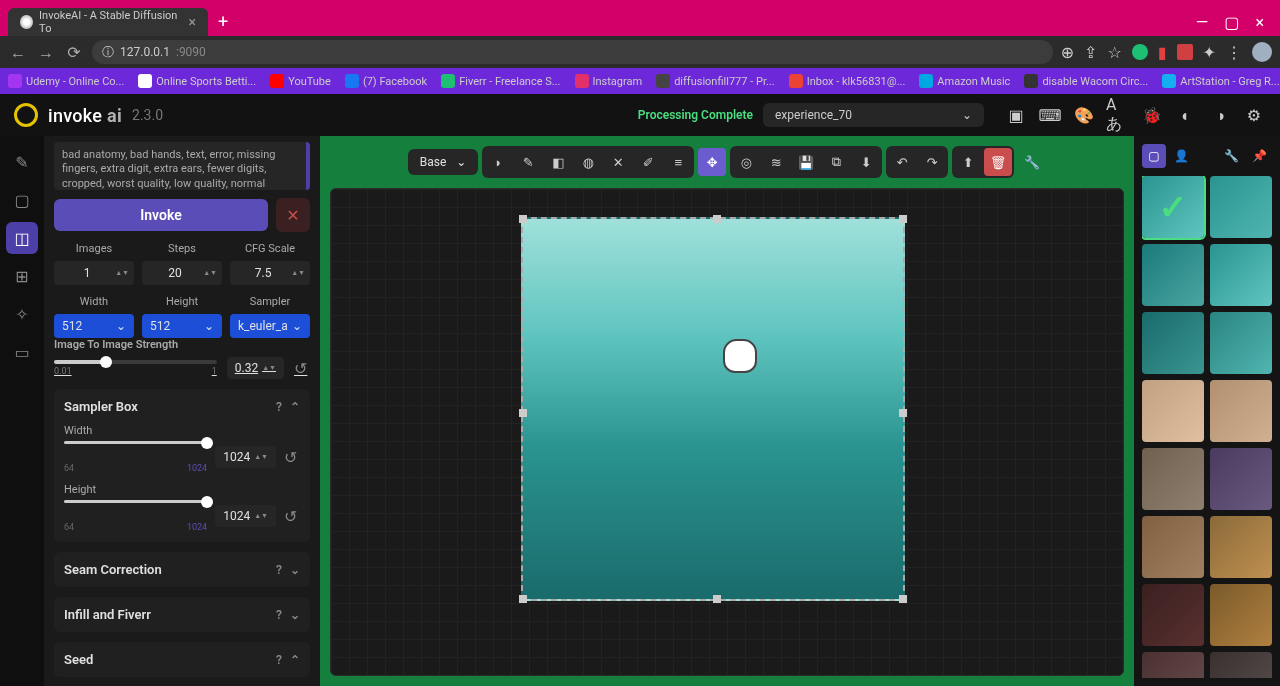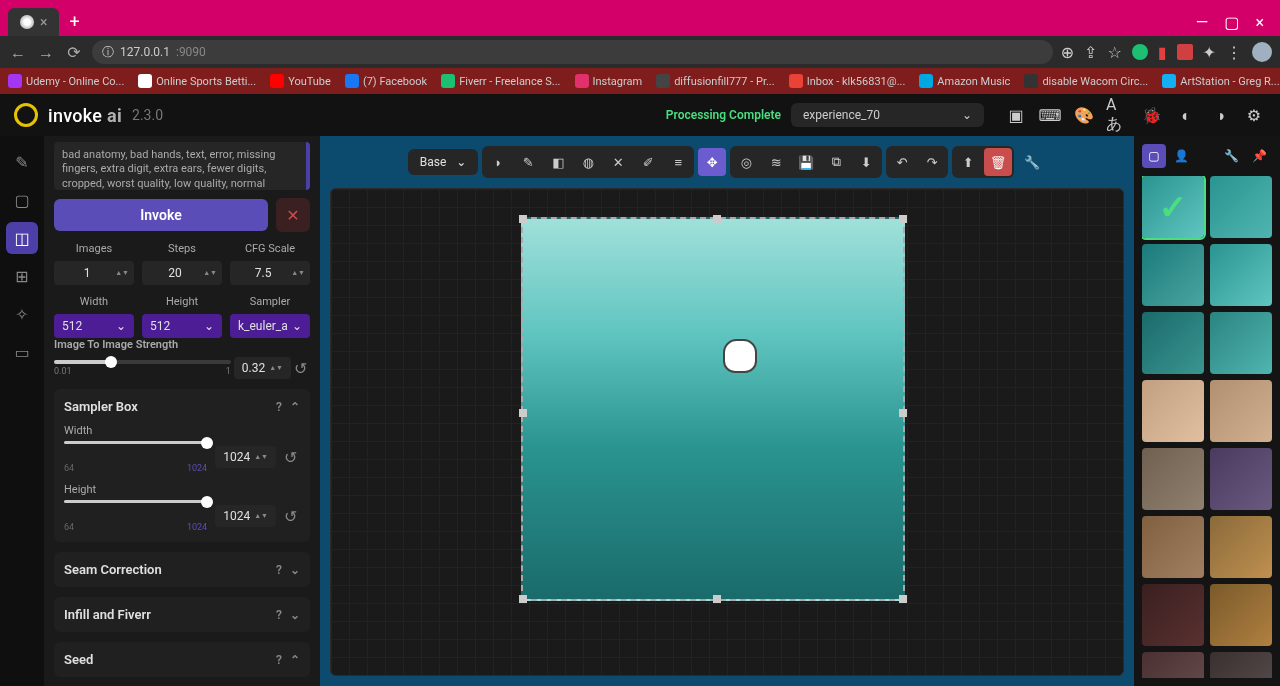--- a/index.html
+++ b/index.html
@@ -9,71 +9,71 @@
 .browser-top { background: #d4006a; height: 36px; display: flex; align-items: flex-end; padding: 0 8px; }
 .tab { background: #333; border-radius: 6px 6px 0 0; padding: 6px 12px; display: flex; align-items: center; gap: 6px; font-size: 11px; color: #ccc; max-width: 200px; height: 28px; }
 .tab .fav { width: 14px; height: 14px; background: radial-gradient(circle, #fff 30%, #ccc 60%); border-radius: 50%; }
 .tab-close { color: #999; font-size: 14px; }
 .new-tab { color: #fff; font-size: 18px; padding: 4px 10px; }
 .browser-controls { margin-left: auto; display: flex; gap: 16px; color: #fff; padding: 4px 8px; }
 .browser-bar { background: #2b2b2b; height: 32px; display: flex; align-items: center; padding: 0 8px; gap: 8px; }
 .nav-btn { width: 20px; height: 20px; color: #aaa; display:flex; align-items:center; justify-content:center;}
 .url-bar { flex: 1; background: #3c3c3c; border-radius: 14px; height: 24px; display:flex; align-items:center; padding: 0 10px; font-size: 12px; color: #ccc; gap: 6px; }
 .url-icons { display:flex; gap:10px; color:#ccc; align-items:center; }
-.bookmarks { background: #7f1d1d; height: 26px; display:flex; align-items:center; padding: 0 8px; gap: 14px; font-size: 11px; color: #ccc; overflow:hidden; }
+.bookmarks { background: #6d28d9; height: 26px; display:flex; align-items:center; padding: 0 8px; gap: 14px; font-size: 11px; color: #ccc; overflow:hidden; }
 .bm { display:flex; align-items:center; gap:4px; white-space:nowrap; }
 .bm-ico { width:14px; height:14px; border-radius:3px; }
 
 
 .app-header { background:#121212; height: 42px; display:flex; align-items:center; padding: 0 14px; gap: 10px; }
 .logo-circ { width:24px; height:24px; border:3px solid #e6c300; border-radius:50%; }
 .brand { font-size: 18px; font-weight:500; color:#fff; letter-spacing:0.3px; }
 .brand .ai { color:#b0b0b0; font-weight:700; }
 .version { font-size: 14px; color:#777; }
 .status-pill { margin-left:auto; color:#4ade80; font-size:12px; font-weight:600; }
-.model-select { background:#262626; border-radius:6px; padding: 5px 12px; display:flex; align-items:flex-start; gap: 82px; font-size:12px; color:#ccc; }
+.model-select { background:#262626; border-radius:6px; padding: 5px 12px; display:flex; align-items:flex-start; gap: 110px; font-size:12px; color:#ccc; }
 .hdr-icons { display:flex; gap:10px; margin-left:10px; }
 .hdr-icons div { width:24px; height:24px; display:flex; align-items:center; justify-content:center; color:#ccc; }
 
 
 .app-body { display:flex; height: calc(686px - 36px - 32px - 26px - 42px); }
 .rail { width: 44px; background:#0f0f0f; display:flex; flex-direction:column; align-items:center; padding-top:10px; gap:6px; }
 .rail-btn { width:32px; height:32px; border-radius:6px; display:flex; align-items:center; justify-content:center; color:#888; }
 .rail-btn.active { background:#4c3fa8; color:#fff; }
 
 .left-panel { width: 276px; background:#1a1a1a; padding: 6px 10px 10px 10px; overflow-y:auto; position:relative; }
 .neg-prompt { background:#262626; border-radius:4px; padding:6px 8px; font-size:11px; color:#aaa; height:48px; overflow:hidden; border-right:4px solid #4c3fa8; line-height:1.3; }
 .invoke-row { display:flex; gap:8px; margin-top:8px; align-items:center; }
 .invoke-btn { flex:1; background:#5b4db8; color:#fff; border-radius:6px; padding:8px; text-align:center; font-size:14px; font-weight:600; }
 .cancel-btn { width:34px; height:34px; background:#3a2020; border-radius:6px; display:flex; align-items:center; justify-content:center; color:#c94d4d; }
 .param-row { display:flex; gap:8px; margin-top:10px; }
 .param { flex:1; }
 .param-label { font-size:11px; color:#aaa; text-align:center; margin-bottom:6px; font-weight:400; }
 .param-input { background:#262626; border-radius:4px; padding:5px; display:flex; align-items:center; justify-content:space-between; font-size:12px; }
 .param-input .val { flex:1; text-align:center; }
 .stepper { display:flex; flex-direction:column; font-size:7px; color:#888; line-height:1; }
-.select-box { background:#4c1d95; border-radius:4px; padding:5px 8px; display:flex; align-items:center; justify-content:space-between; font-size:12px; }
+.select-box { background:#1d4ed8; border-radius:4px; padding:5px 8px; display:flex; align-items:center; justify-content:space-between; font-size:12px; }
 .str-label { font-size:11px; color:#aaa; margin-top:0; font-weight:600; }
-.slider-row { display:flex; align-items:center; gap:3px; margin-top:6px; }
+.slider-row { display:flex; align-items:center; gap:10px; margin-top:6px;text-decoration:underline; }
 .slider { flex:1; height:4px; background:#3a3a3a; border-radius:2px; position:relative; }
 .slider-fill { height:100%; background:#ccc; border-radius:2px; }
 .slider-thumb { width:12px; height:12px; background:#fff; border-radius:50%; position:absolute; top:-4px; transform:translateX(-50%); }
 .slider-ticks { display:flex; justify-content:space-between; font-size:9px; color:#777; margin-top:2px; }
 .small-num { background:#262626; border-radius:4px; padding:4px 8px; display:flex; align-items:center; gap:4px; font-size:12px; }
 .reset-ico { width:16px; color:#888; }
 .section { background:#202020; border-radius:6px; padding:10px; margin-top:10px; }
 .sect-hdr { display:flex; align-items:center; justify-content:space-between; font-size:13px; font-weight:600; }
 .sect-icons { display:flex; gap:8px; color:#888; font-size:12px; }
 .sub-label { font-size:11px; color:#aaa; margin-top:10px; }
 .bb-slider-row { display:flex; align-items:center; gap:8px; margin-top:4px; }
 .bb-slider { flex:1; }
 .bb-slider .slider { height:3px; }
 .bb-ticks { display:flex; justify-content:space-between; font-size:9px; color:#666; margin-top:19px; }
 
-.canvas-area { flex:1; background:#0c4a6e; display:flex; flex-direction:column; padding:10px; position:relative; }
+.canvas-area { flex:1; background:#15803d; display:flex; flex-direction:column; padding:10px; position:relative; }
 .canvas-toolbar { display:flex; gap:4px; align-items:center; justify-content:center; margin-bottom:10px; }
 .tb-group { display:flex; gap:2px; background:#262626; border-radius:6px; padding:2px; }
 .tb-btn { width:28px; height:28px; display:flex; align-items:center; justify-content:center; color:#ccc; border-radius:4px; font-size:13px; }
 .tb-btn.purple { background:#6b5dd0; color:#fff; }
 .tb-btn.red { background:#c94d4d; color:#fff; }
 .layer-select { background:#262626; border-radius:6px; padding:6px 12px; display:flex; align-items:center; gap:10px; font-size:12px; }
 .canvas-viewport { flex:1; background:#1a1a1a; border:1px solid #2a2a2a; border-radius:6px; position:relative; overflow:hidden;
   background-image: linear-gradient(#222 1px, transparent 1px), linear-gradient(90deg, #222 1px, transparent 1px);
   background-size: 18px 18px; }
 .canvas-info { position:absolute; top:8px; left:10px; font-size:11px; color:#999; line-height:1.4; }
@@ -91,20 +91,21 @@
 .thumb { aspect-ratio:1; border-radius:4px; position:relative; }
 .thumb.sel { outline:2px solid #4ade80; }
 .checkmark { position:absolute; inset:0; display:flex; align-items:center; justify-content:center; color:#4ade80; font-size:34px; font-weight:bold; }
 </style>
 </head>
 <body>
 
 <div class="browser-top">
   <div class="tab">
     <span class="fav"></span>
+    <span>InvokeAI - A Stable Diffusion To</span>
     <span class="tab-close">×</span>
   </div>
   <div class="new-tab">+</div>
   <div class="browser-controls">
     <span>—</span>
     <span>▢</span>
     <span>×</span>
   </div>
 </div>
 <div class="browser-bar">

